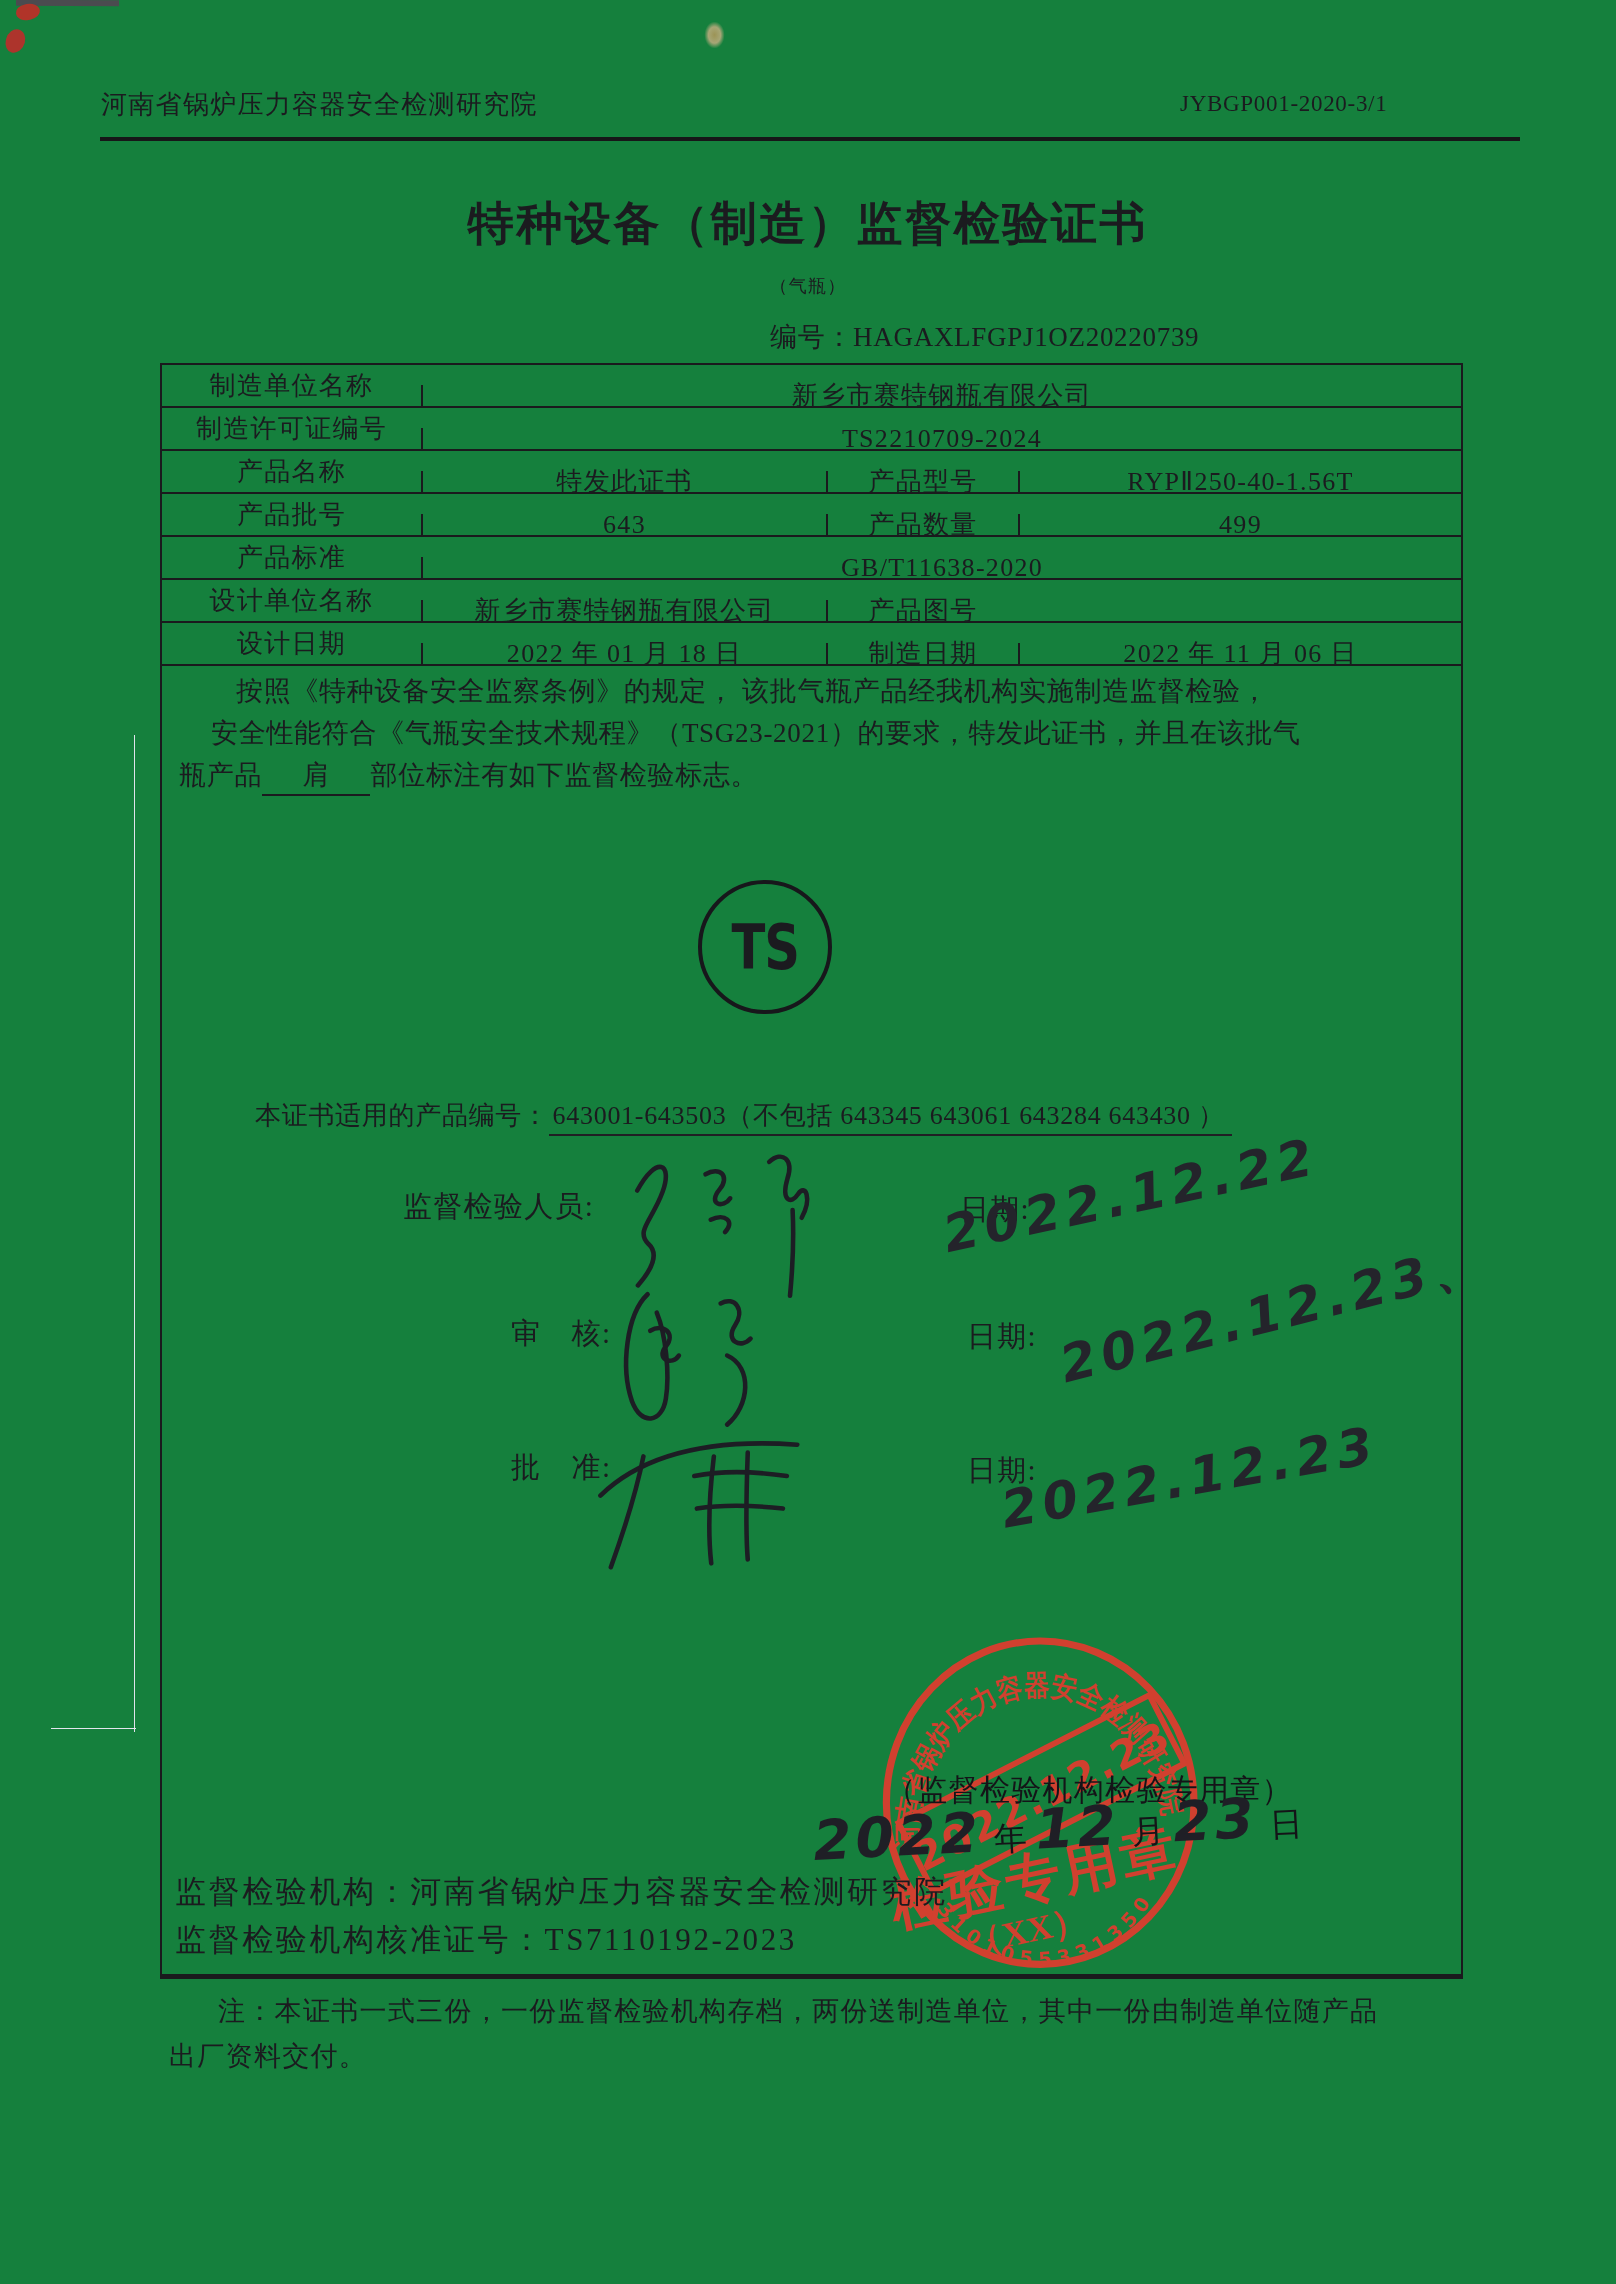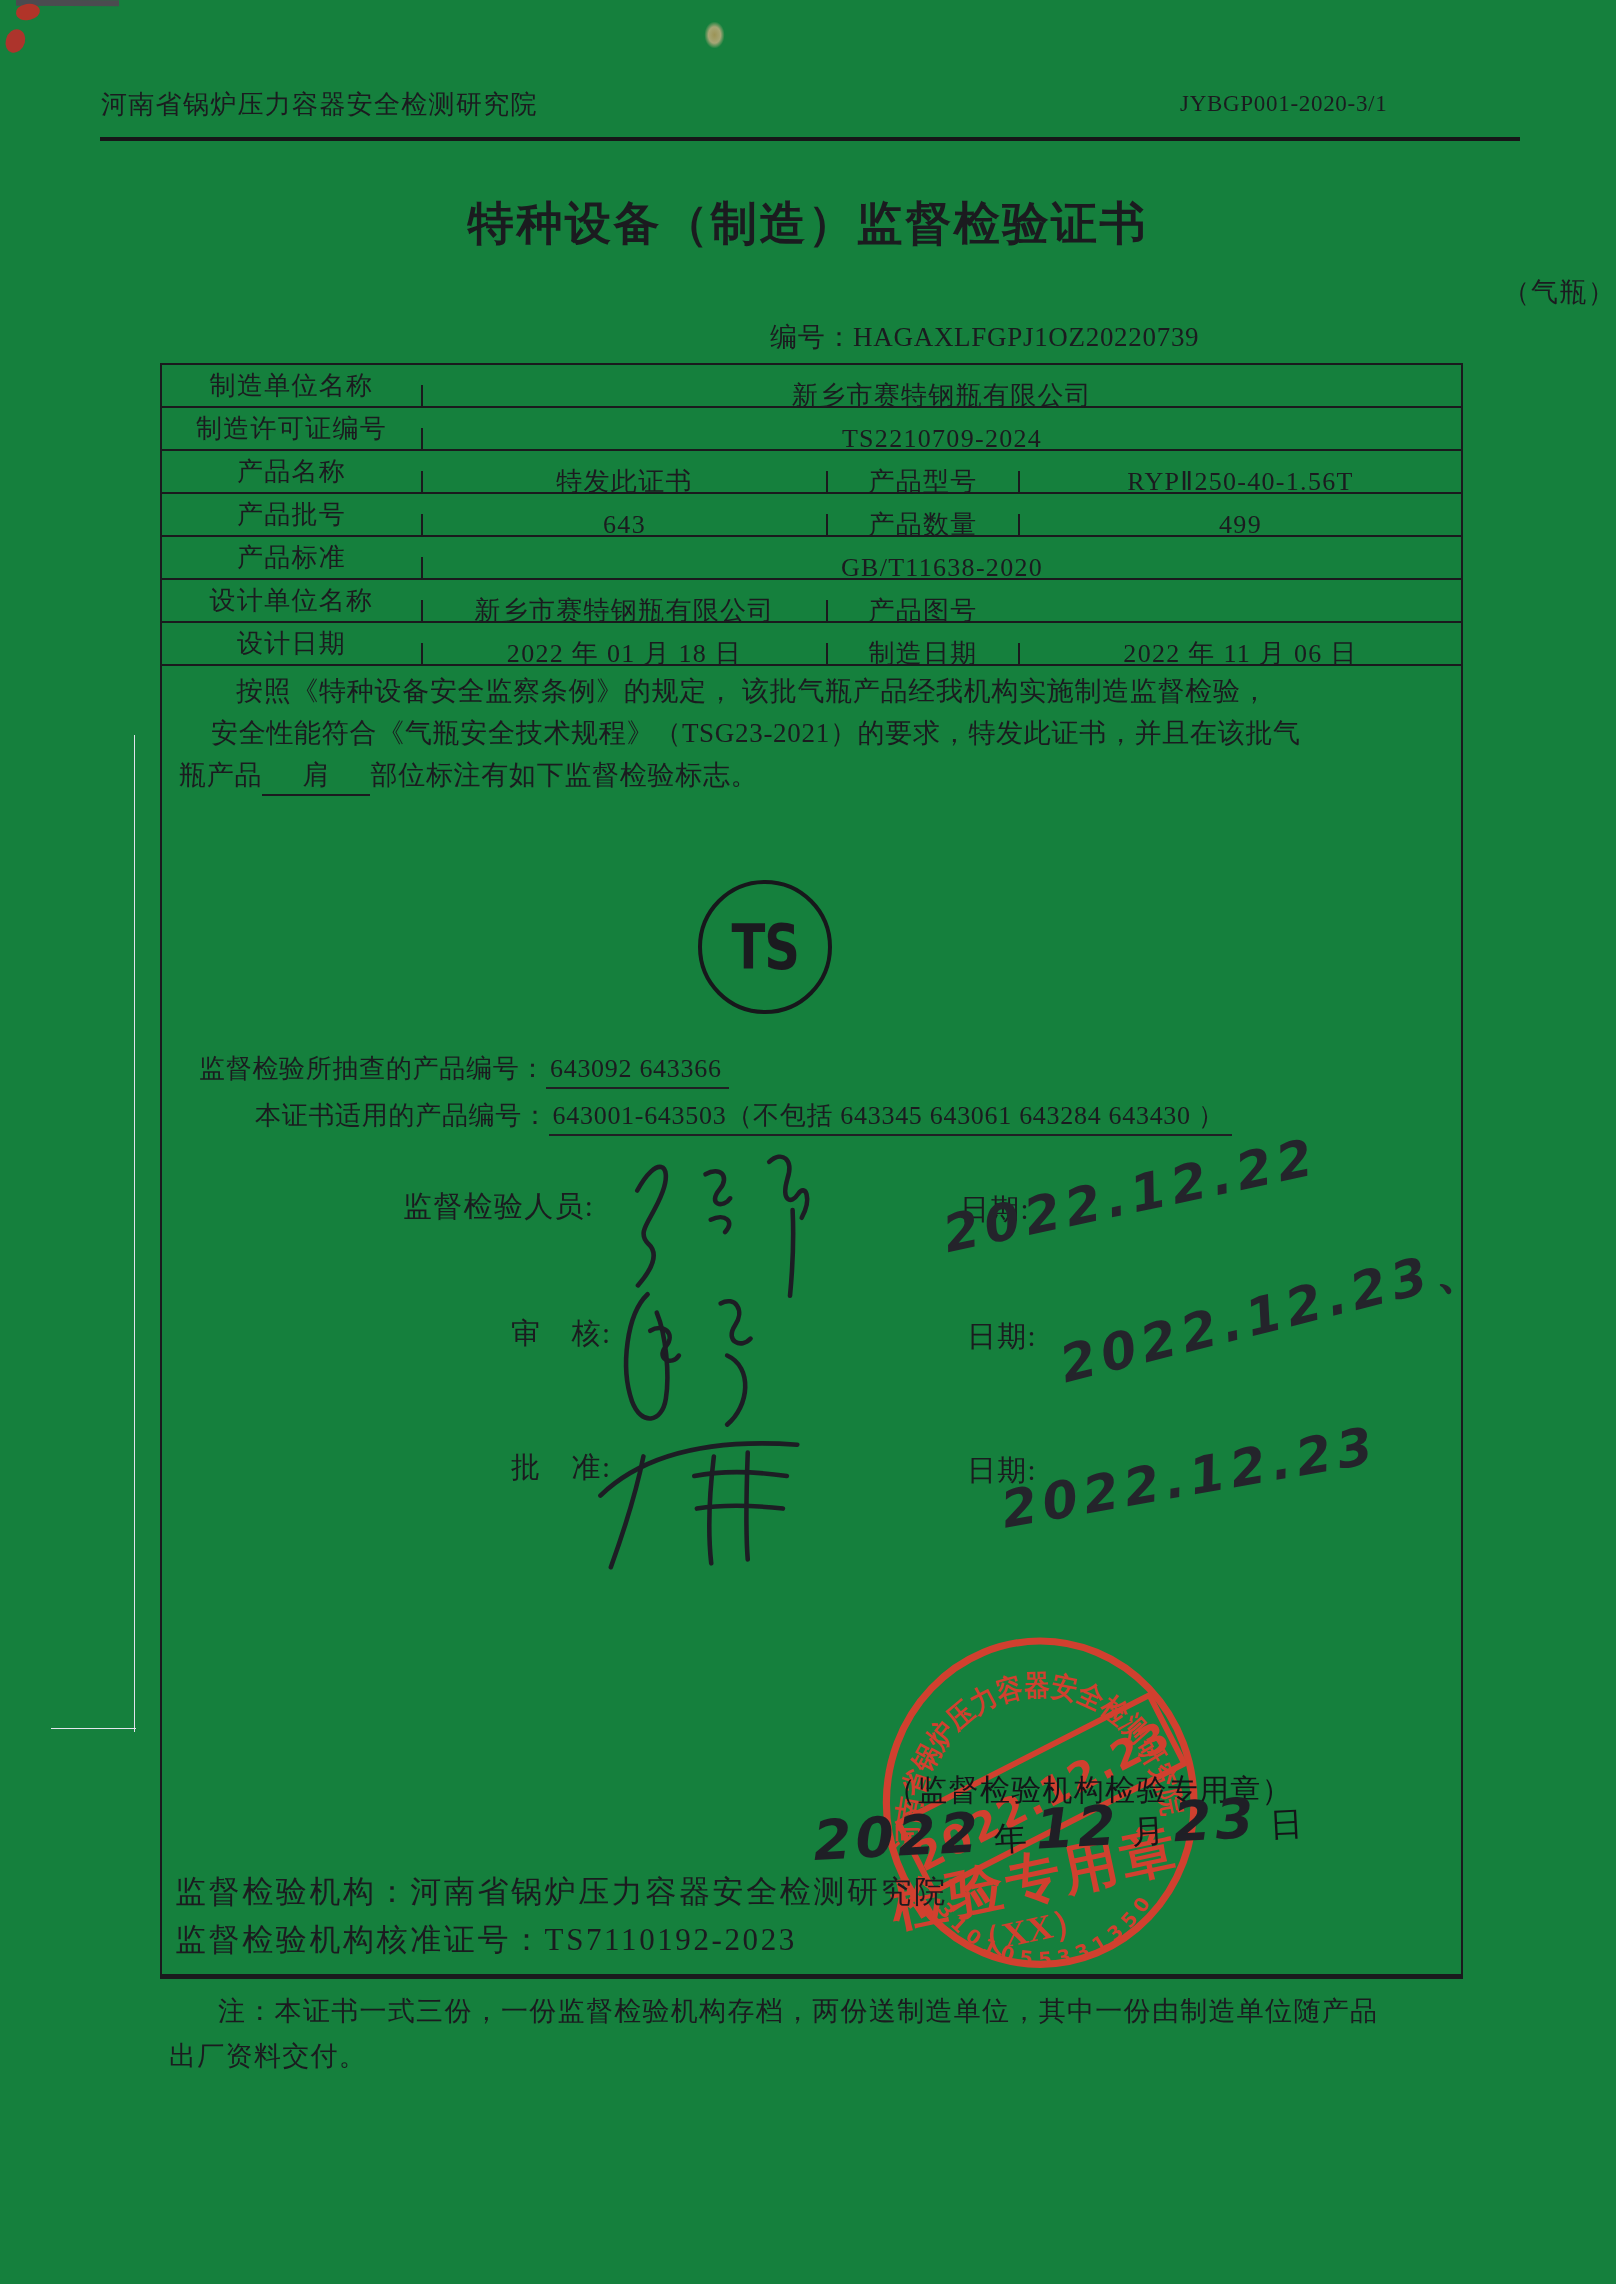--- a/index.html
+++ b/index.html
@@ -16,21 +16,21 @@
   .smudge{left:701px;top:17px;width:27px;height:36px;border-radius:50%;
     background:radial-gradient(closest-side,#c99a5e 0%,#d7b289 45%,rgba(215,178,137,0) 75%);opacity:.75;}
   .ghost-v{left:134px;top:735px;width:1.3px;height:997px;background:#e0e2ec;}
   .ghost-h{left:51px;top:1728px;width:85px;height:1.3px;background:#e3e5ee;}
   
   .hdr-org{left:101px;top:87px;font-size:26px;letter-spacing:1.3px;}
   .hdr-code{left:1180px;top:91px;font-size:23px;letter-spacing:0.7px;}
   .hdr-line{left:100px;top:137px;width:1420px;height:3.9px;background:#161618;}
   
   .title{left:0;top:193px;width:1616px;text-align:center;font-size:46px;font-weight:bold;letter-spacing:2.6px;}
-  .subtitle{left:0;top:274px;width:1616px;text-align:right;font-size:27px;letter-spacing:1.3px;}
+  .subtitle{left:0;top:274px;width:1616px;text-align:center;font-size:18px;letter-spacing:1.3px;}
   .certno{left:770px;top:319px;font-size:27px;letter-spacing:0.7px;}
   
   .bigbox{left:160px;top:363px;width:1303px;height:1616px;border:2.6px solid #1a1a1d;border-bottom-width:5.2px;box-sizing:border-box;}
   
   .itable{position:absolute;left:0;top:0;width:100%;}
   .irow{display:flex;width:100%;height:43px;box-sizing:border-box;border-bottom:2px solid #1a1a1d;}
   .cell{display:flex;align-items:center;justify-content:center;box-sizing:border-box;
         font-size:26px;letter-spacing:1.3px;white-space:nowrap;overflow:visible;}
   .cell+.cell{border-left:2px solid #1a1a1d;margin-top:20px;}
   .c1{width:259px;} .c2{width:405px;} .c3{width:192px;} .c4{flex:1;}
@@ -125,21 +125,20 @@
     </div>
 
     <div class="para-line" style="top:308px;text-indent:57px;">按照《特种设备安全监察条例》的规定， 该批气瓶产品经我机构实施制造监督检验，</div>
     <div class="para-line" style="top:350px;margin-left:32px;">安全性能符合《气瓶安全技术规程》（TSG23-2021）的要求，特发此证书，并且在该批气</div>
     <div class="para-line" style="top:392px;"><span>瓶产品</span><span class="blank-u">肩</span><span>部位标注有如下监督检验标志。</span></div>
 
     <div class="abs ts-circle">
       <span class="ts-text">TS</span>
     </div>
 
-    <div class="pnline" style="left:37px;top:686px;"><span>监督检验所抽查的产品编号：</span><span class="pn-val">643092 643366</span></div>
     <div class="pnline" style="left:93px;top:733px;"><span>本证书适用的产品编号：</span><span class="pn-val">643001-643503（不包括 643345 643061 643284 643430 ）</span></div>
 
     <div class="role" style="left:241px;top:822px;">监督检验人员:</div>
     <svg class="sig" style="left:446px;top:780px;" width="221" height="156" viewBox="0 0 340 240">
       <path d="M45,70 C75,15 100,28 84,72 C68,116 42,132 62,152 C82,170 60,200 46,216"></path>
       <path d="M150,45 C172,32 188,48 172,68 C152,92 178,98 188,82 M158,115 C180,104 196,118 180,134"></path>
       <path d="M248,26 C268,8 286,22 276,52 C266,86 282,92 292,76 C304,58 314,82 298,112"></path>
       <path d="M284,100 C286,140 284,190 280,232"></path>
     </svg>
     <div class="datelabel" style="left:798px;top:825px;">日期:</div>

